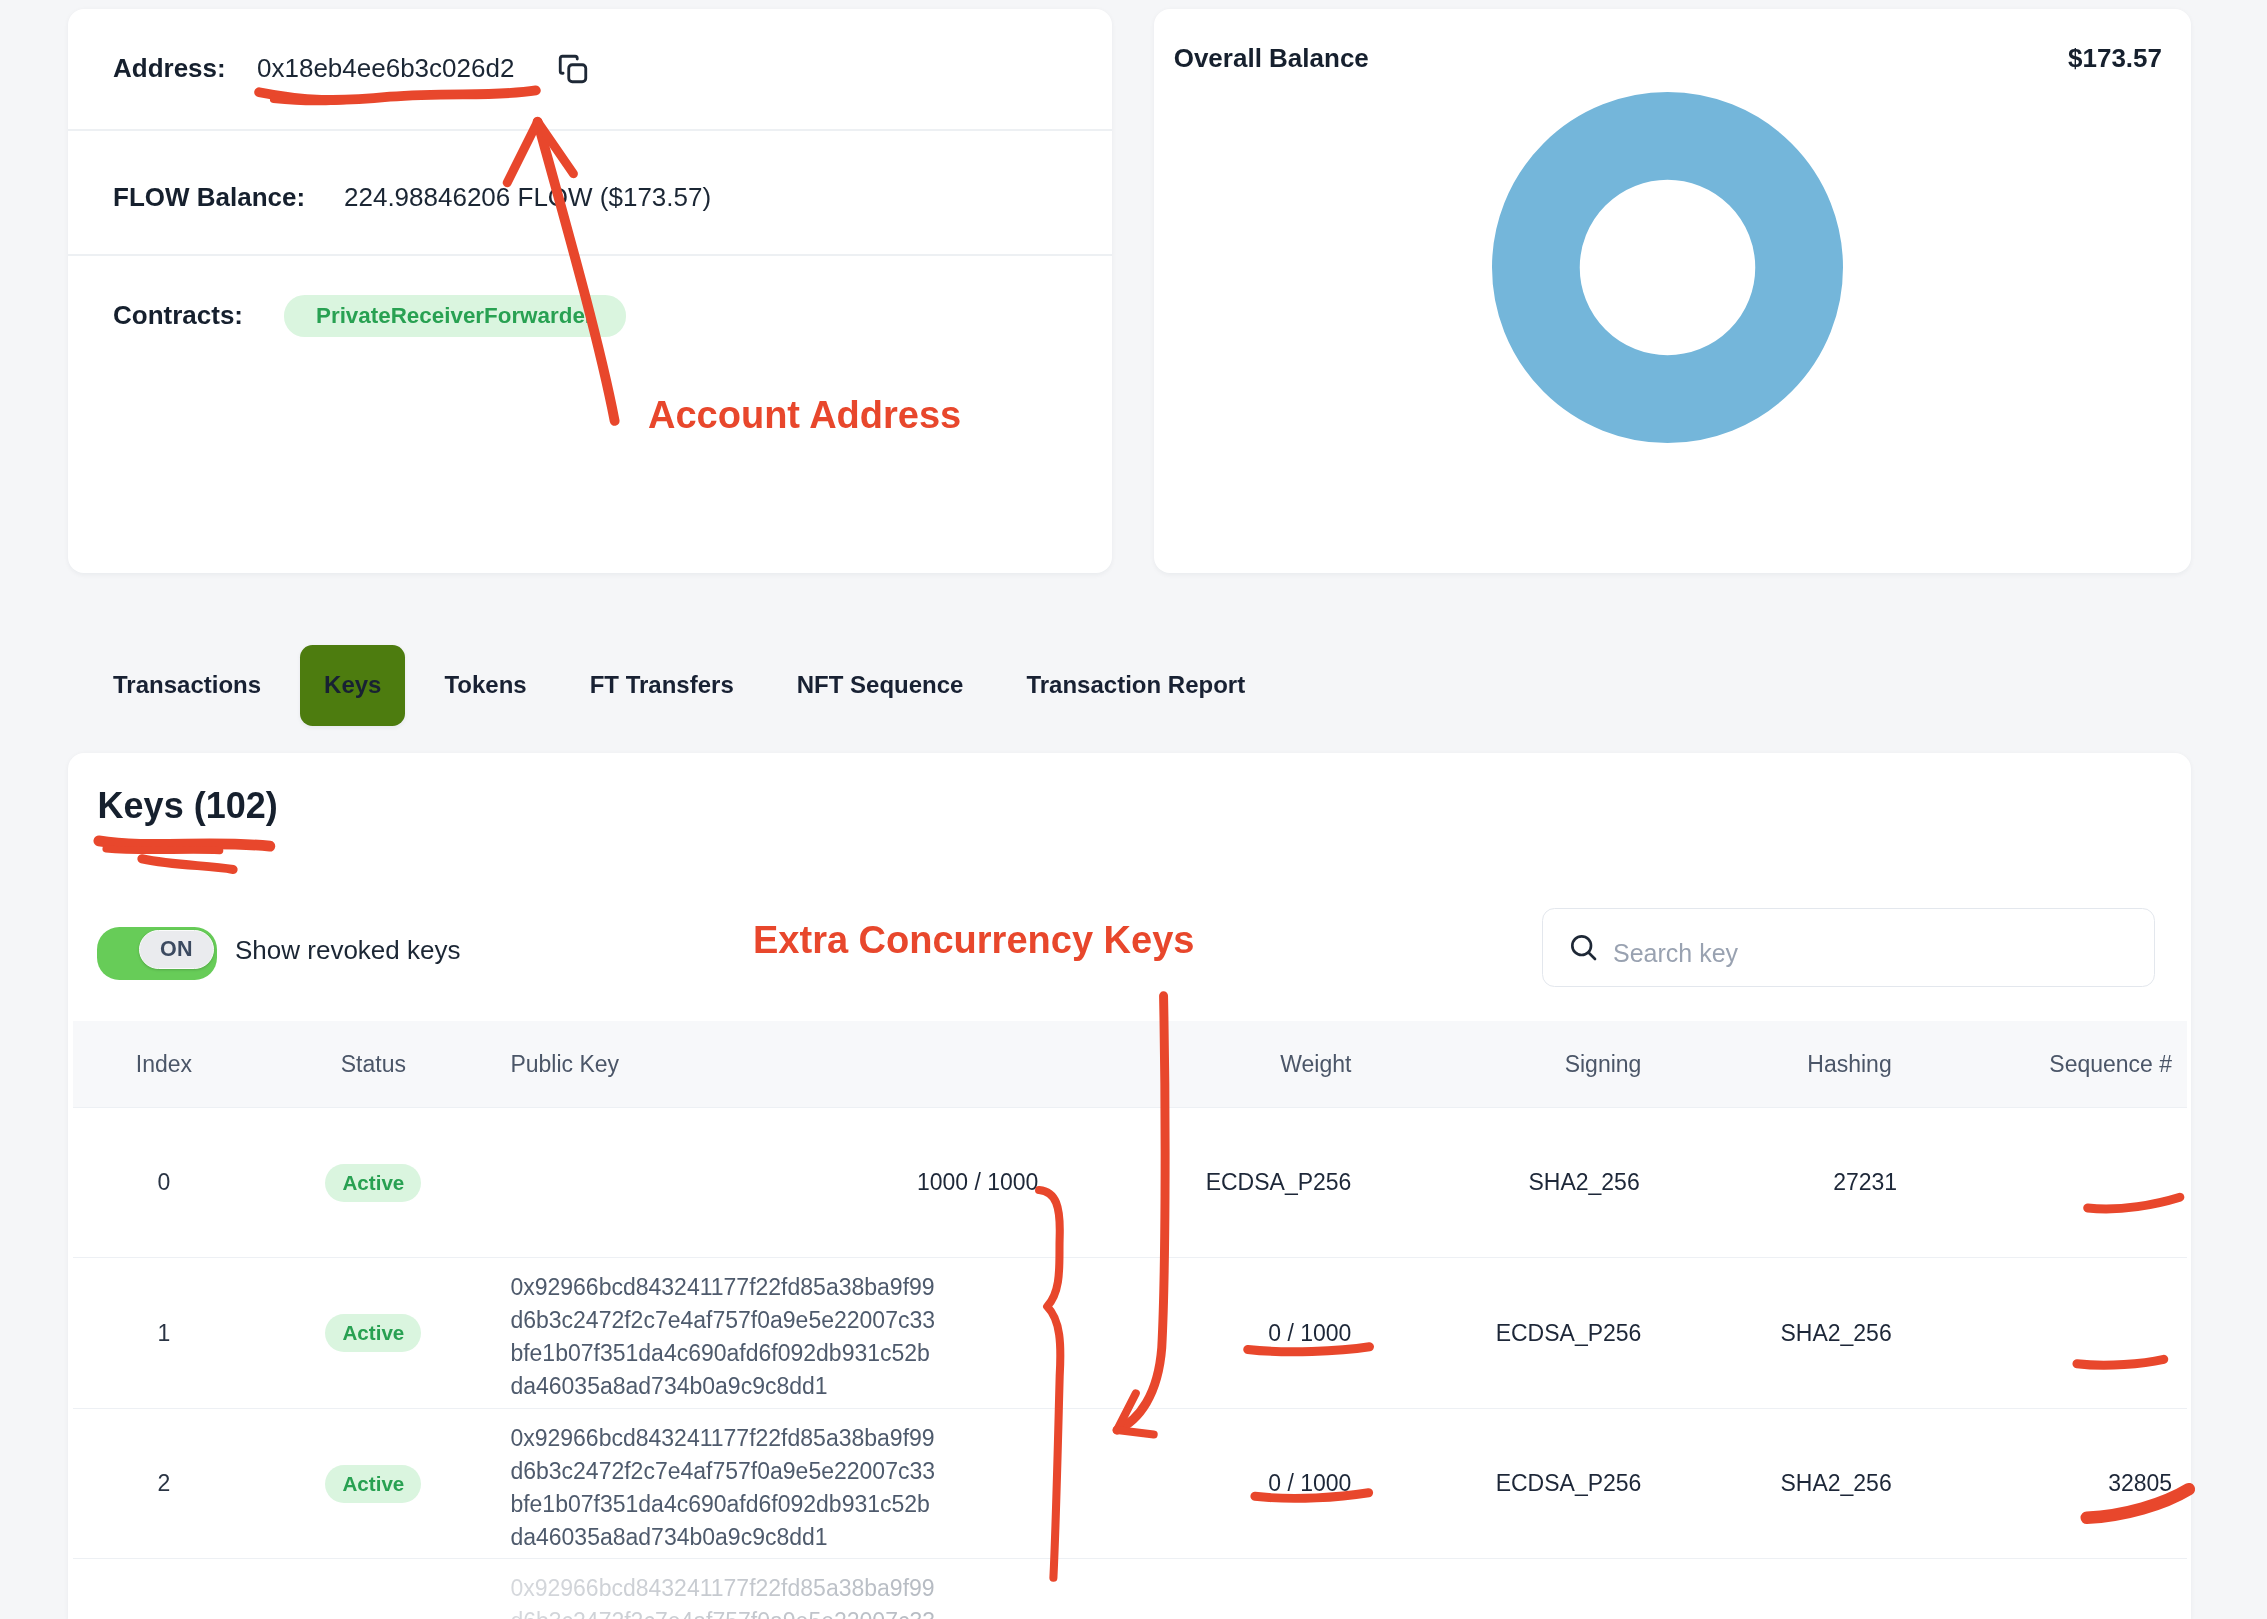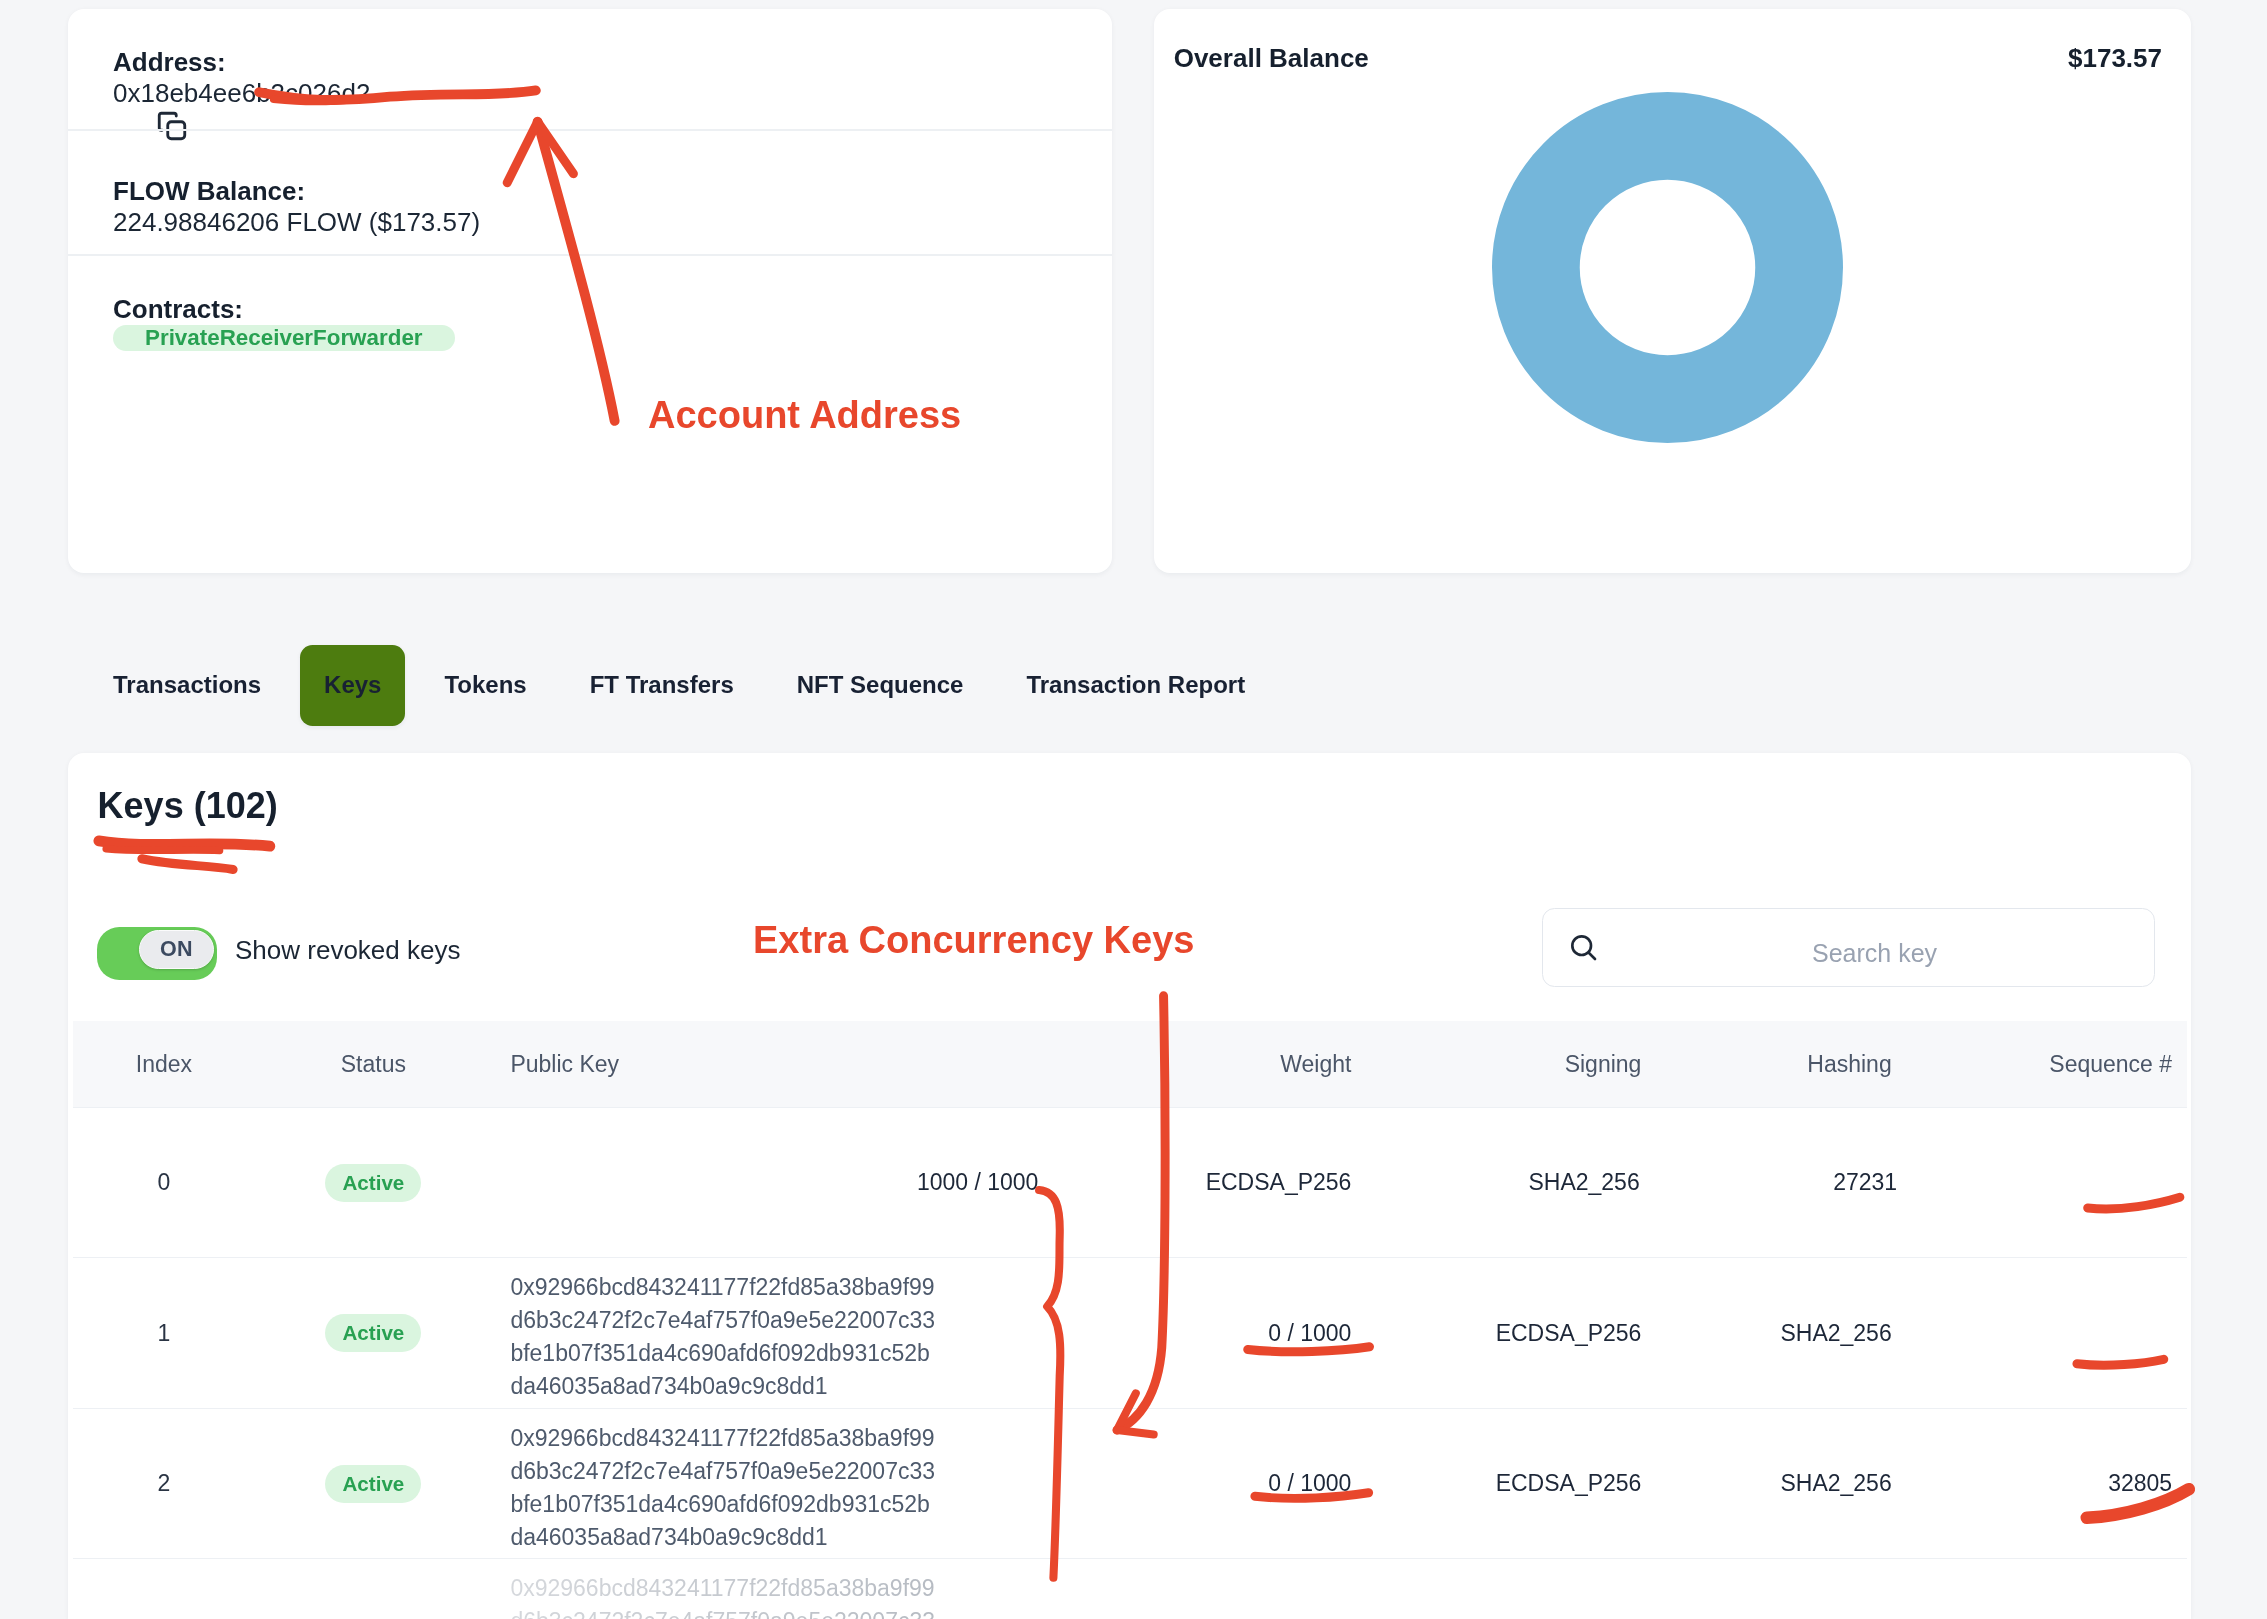--- a/index.html
+++ b/index.html
@@ -9,21 +9,21 @@
     font-family:"Liberation Sans","DejaVu Sans",sans-serif;
     color:#1b2634;
     position:relative;
   }
   .card{
     position:absolute;background:#ffffff;border-radius:16px;
     box-shadow:0 1.8px 5.4px rgba(25,35,60,0.05);
   }
   
   .left-card{left:68px;top:9px;width:1044px;height:564px;}
-  .info-row{position:absolute;left:45px;display:flex;flex-direction:column;}
+  .info-row{position:absolute;left:45px;display:flex;align-items:center;}
   .row-address{top:38px;height:43px;}
   .row-flow{top:167px;height:43px;}
   .row-contracts{top:285px;height:43px;}
   .lbl{font-size:26px;font-weight:700;color:#16202e;flex:none;}
   .lbl-address{width:144px;}
   .lbl-flow{width:231px;}
   .lbl-contracts{width:171px;}
   .val{font-size:26px;color:#1b2634;}
   .copy-btn{margin-left:41px;width:36px;height:36px;display:flex;align-items:center;justify-content:center;cursor:pointer;}
   .divider{position:absolute;left:0;width:100%;height:1.8px;background:#edf0f3;}
@@ -57,21 +57,21 @@
     background:#eaebee;border:1.8px solid #fbfbfc;box-sizing:border-box;
     display:flex;align-items:center;justify-content:center;
     font-size:21.5px;font-weight:600;color:#3c4a60;letter-spacing:0.4px;
     box-shadow:0 0.9px 2.7px rgba(0,0,0,0.18);
   }
   .toggle-label{position:absolute;left:167px;top:182px;font-size:26px;color:#1b2634;}
   .search-box{position:absolute;left:1474px;top:155px;width:613px;height:79px;}
   .search-input{
     width:100%;height:100%;box-sizing:border-box;
     border:1.8px solid #e3e7ed;border-radius:12.5px;background:#fff;
-    padding:12px 18px 0 70px;font-size:25px;color:#1b2634;font-family:inherit;outline:none;text-align:center;
+    padding:12px 18px 0 70px;font-size:25px;color:#1b2634;font-family:inherit;outline:none;
   }
   .search-input::placeholder{color:#99a2b1;}
   .search-ic{position:absolute;left:25px;top:23px;width:32px;height:32px;pointer-events:none;}
   
   .keys-table{position:absolute;left:5.4px;top:268px;width:2114px;}
   .t-header,.t-row{
     display:grid;
     grid-template-columns:181px 238px 564px 313px 290px 252px 275px;
   }
   .t-header{height:86px;background:#f7f8fa;}

